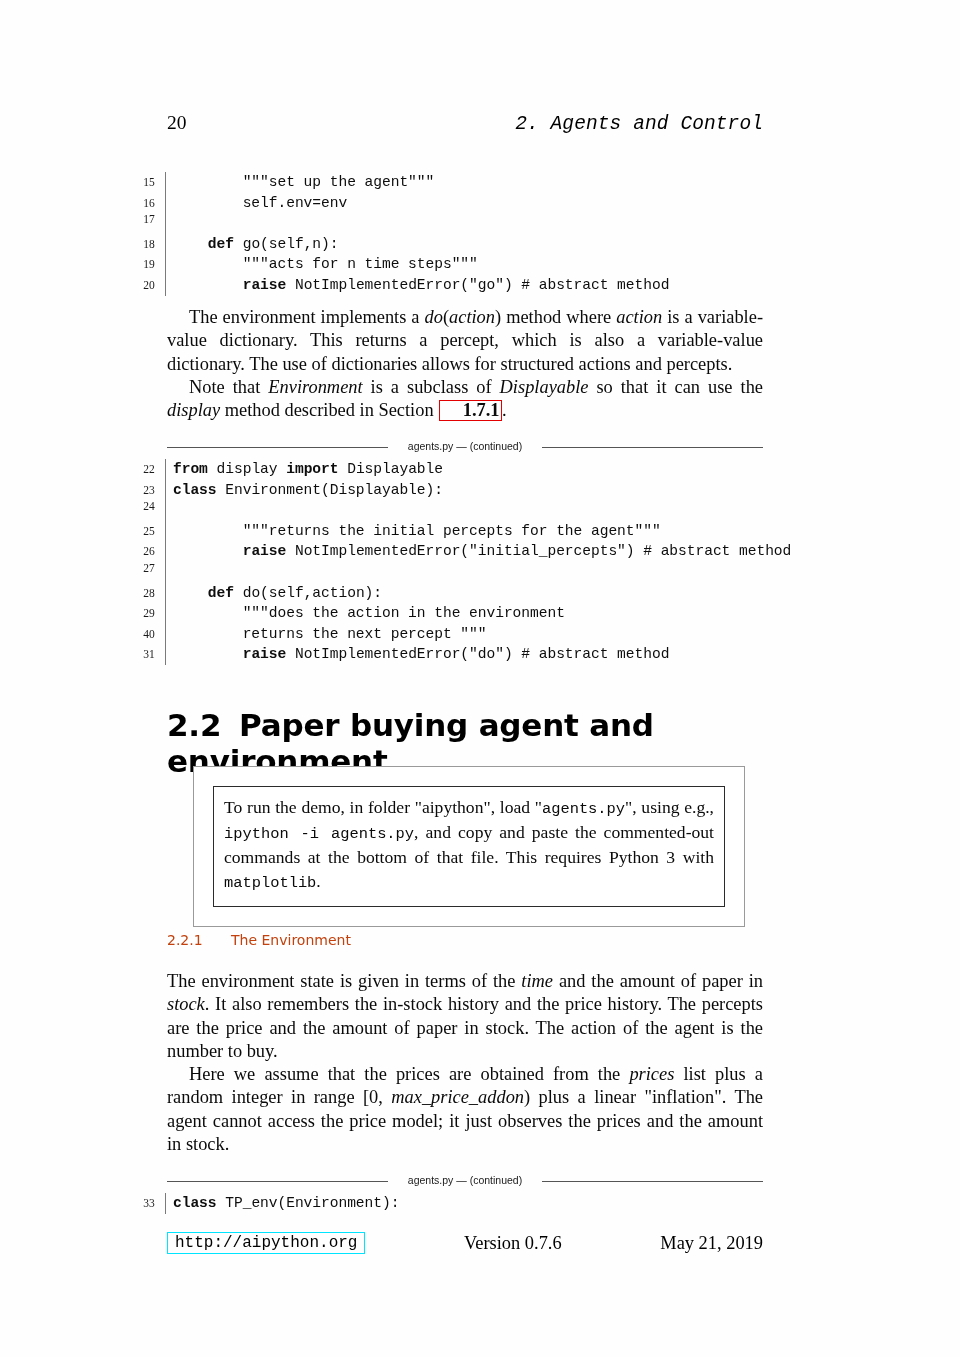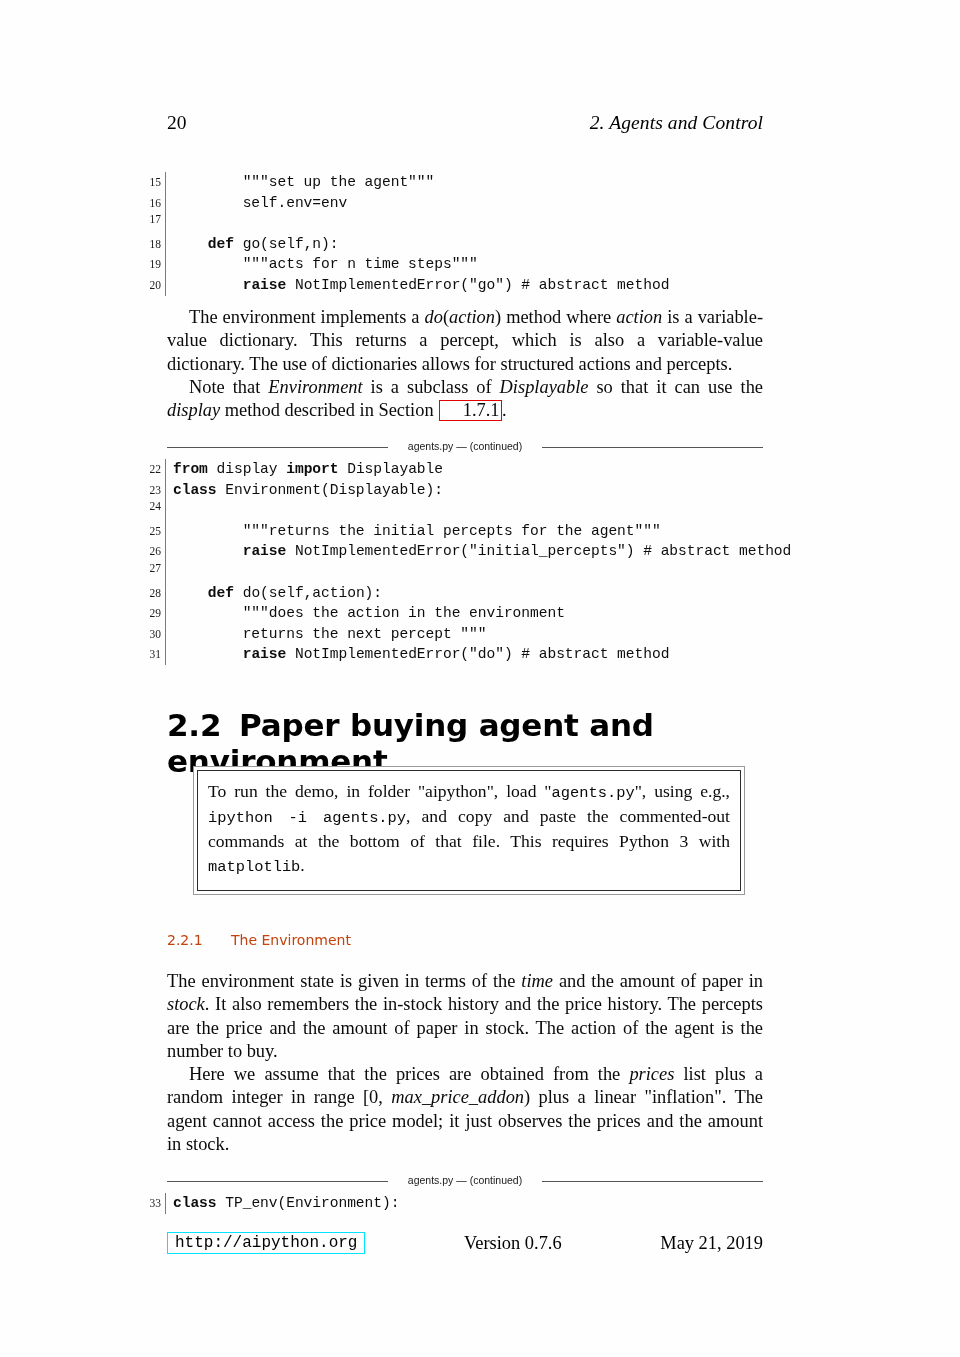--- a/index.html
+++ b/index.html
@@ -31,39 +31,39 @@
     top: 112px;
     width: 596px;
     display: flex;
     justify-content: space-between;
     align-items: baseline;
     font-size: 19.5px;
   }
   .runhead-page { font-family: "Liberation Serif", serif; }
   .runhead-title {
     font-style: italic;
-    font-family: Liberation Serif, serif;
+    font-family: Liberation Mono, monospace;
     letter-spacing: 0.1px;
   }
 
   
   .listing {
     position: absolute;
     left: 137px;
     width: 630px;
     font-family: "Liberation Mono", "DejaVu Sans Mono", monospace;
   }
   .code-line {
     display: flex;
     align-items: baseline;
     height: 20.6px;
   }
   .lineno {
     width: 24px;
-    text-align: right;
+    text-align: center;
     font-family: "Liberation Serif", serif;
     font-size: 11.5px;
     color: #1a1a1a;
     flex: 0 0 24px;
     padding-right: 0px;
   }
   .gutter {
     width: 1px;
     align-self: stretch;
     background: #7a7a7a;
@@ -117,20 +117,21 @@
   }
   .para.indent { text-indent: 22px; }
   .it { font-style: italic; }
 
   .xref {
     border: 1.6px solid #e30000;
     padding: 0px 1px;
     line-height: 1;
     display: inline-block;
     margin: 0 0.5px;
+    font-weight: bold;
   }
 
   
   .h-section {
     position: absolute;
     left: 167px;
     width: 596px;
     font-family: "DejaVu Sans", sans-serif;
     font-weight: bold;
     font-size: 31px;
@@ -150,21 +151,21 @@
   .h-sub .hnum { display: inline-block; width: 64px; }
 
   
   .demobox {
     position: absolute;
     left: 193px;
     top: 766px;
     width: 552px;
     box-sizing: border-box;
     border: 1px solid #9a9a9a;
-    padding: 3px;
+    padding: 19px;
     background: #ffffff;
   }
   .demobox-inner {
     border: 1px solid #2b2b2b;
     padding: 9px 10px 11px 10px;
   }
   .demobox p {
     margin: 0;
     font-size: 17.6px;
     line-height: 23.2px;
@@ -287,21 +288,21 @@
         <span class="lineno">28</span>
         <span class="gutter"></span>
         <span class="code-text"><span>    </span><span class="kw">def</span><span> do(self,action):</span></span>
       </div>
       <div class="code-line">
         <span class="lineno">29</span>
         <span class="gutter"></span>
         <span class="code-text"><span>        """does the action in the environment</span></span>
       </div>
       <div class="code-line">
-        <span class="lineno">30</span>
+        <span class="lineno">40</span>
         <span class="gutter"></span>
         <span class="code-text"><span>        returns the next percept """</span></span>
       </div>
       <div class="code-line">
         <span class="lineno">31</span>
         <span class="gutter"></span>
         <span class="code-text"><span>        </span><span class="kw">raise</span><span> NotImplementedError("do") # abstract method</span></span>
       </div>
     </div>
 

